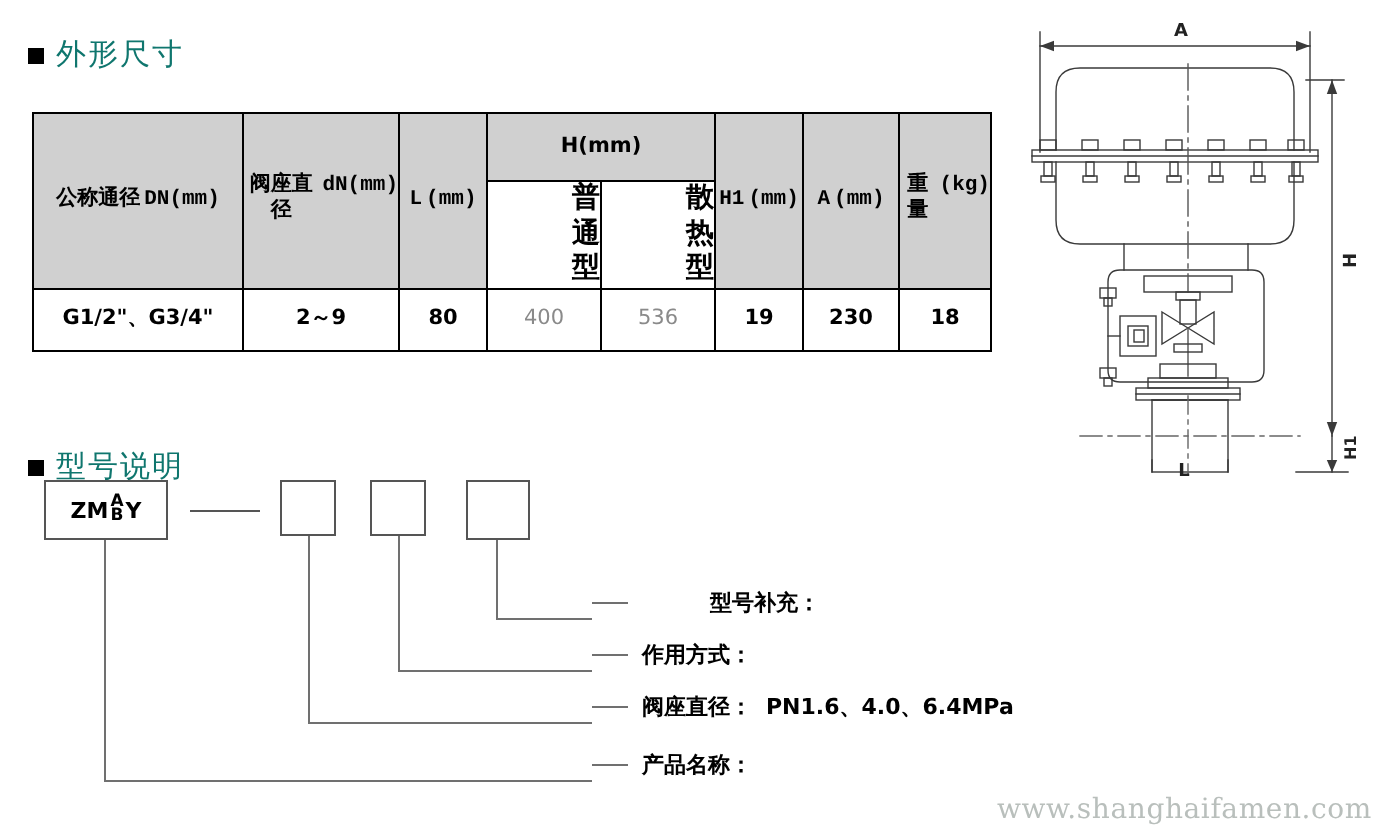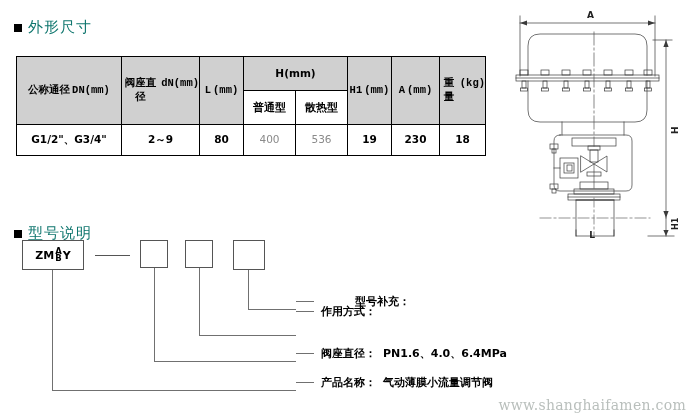--- a/index.html
+++ b/index.html
@@ -21,21 +21,21 @@
   
   .tbl-wrap{position:absolute;left:16px;top:56px;}
   table.dims{border-collapse:collapse;table-layout:fixed;}
   table.dims td{
     border:1px solid #000;
     text-align:center;vertical-align:middle;
     font-size:10.5px;color:#000;background:#fff;
     padding:0;line-height:1.25;
   }
   table.dims td.hd{background:#d0d0d0;font-weight:bold;}
-  table.dims td.sub{background:#fff;font-weight:bold;font-size:11px;}
+  table.dims td.sub{background:#fff;font-weight:bold;font-size:14px;padding-left:42px;}
   table.dims td.val{font-weight:bold;height:30px;}
   table.dims td.val.light{color:#8a8a8a;font-weight:normal;}
   .two-line{display:flex;justify-content:center;height:100%;gap:2px;font-family:Liberation Mono, monospace;}
   .two-line span{display:block;}
 
   
   .model{position:absolute;left:0;top:228px;width:700px;height:175px;}
   .mbox{
     position:absolute;border:1px solid #555;background:#fff;
     box-sizing:border-box;
@@ -59,21 +59,21 @@
   
   .vline{position:absolute;width:0;border-left:1px solid #707070;}
   .hline{position:absolute;height:0;border-top:1px solid #707070;}
 
   
   .legend{position:absolute;left:0;top:228px;width:700px;}
   .lrow{position:absolute;display:flex;align-items:center;gap:7px;white-space:nowrap;}
   .ldash{width:18px;height:0;border-top:1px solid #707070;display:inline-block;}
   .ltext{font-size:11px;font-weight:bold;color:#000;}
   #lrow-0{left:296px;top:66px;gap:41px;}
-  #lrow-1{left:296px;top:76px;}
+  #lrow-1{left:296px;top:92px;}
   #lrow-2{left:296px;top:118px;}
   #lrow-3{left:296px;top:147px;}
 
   
   .watermark{
     position:absolute;right:14px;bottom:6px;
     font-family:"DejaVu Serif","Liberation Serif",serif;
     font-size:14px;color:#b9bfbc;letter-spacing:.3px;
   }
 
@@ -210,21 +210,20 @@
       <span class="ltext">作用方式：</span>
     </div>
     <div class="lrow" id="lrow-2">
       <span class="ldash"></span>
       <span class="ltext">阀座直径：</span>
       <span class="ltext">PN1.6、4.0、6.4MPa</span>
     </div>
     <div class="lrow" id="lrow-3">
       <span class="ldash"></span>
       <span class="ltext">产品名称：</span>
-      <span class="ltext">气动薄膜小流量调节阀</span>
     </div>
   </div>
 
   <div class="drawing">
     <svg width="200" height="236" viewBox="0 0 200 236">
       <g stroke="#3a3a3a" stroke-width="0.7" fill="none" stroke-linecap="square">
 
         <line x1="22" y1="21" x2="157" y2="21"></line>
         <path d="M22 21 l7 -2.6 v5.2 z" fill="#3a3a3a" stroke="none"></path>
         <path d="M157 21 l-7 -2.6 v5.2 z" fill="#3a3a3a" stroke="none"></path>

